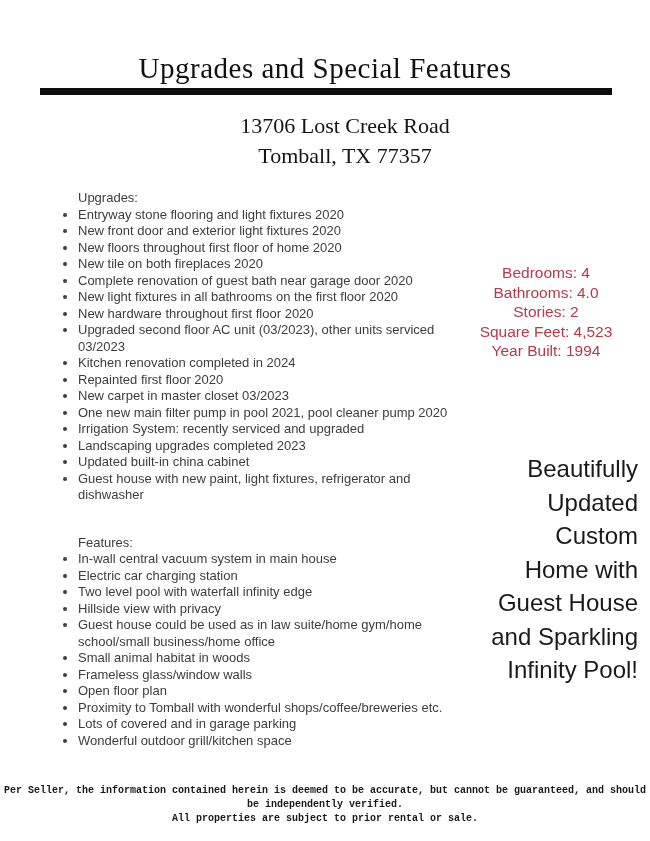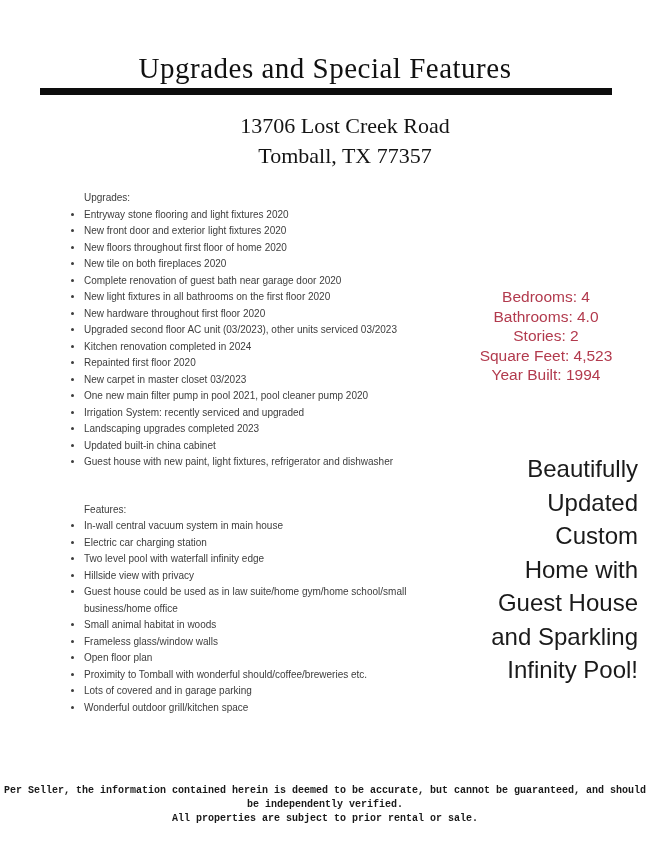--- a/index.html
+++ b/index.html
@@ -42,24 +42,24 @@
     text-align: center;
     font-family: "Liberation Serif", serif;
     font-size: 22px;
     color: #141414;
     line-height: 30px;
     padding-left: 40px;
   }
   .left-col {
     position: absolute;
     top: 190px;
-    left: 66px;
+    left: 60px;
     width: 404px;
     color: #3d3d3d;
-    font-size: 10px;
+    font-size: 13px;
     line-height: 16.5px;
   }
   .list-heading {
     margin-left: 18px;
     color: #3d3d3d;
   }
   .bullet-list {
     list-style: disc outside;
     padding-left: 18px;
   }
@@ -135,27 +135,27 @@
     <div class="list-heading">Features:</div>
     <ul class="bullet-list">
         <li>In-wall central vacuum system in main house</li>
         <li>Electric car charging station</li>
         <li>Two level pool with waterfall infinity edge</li>
         <li>Hillside view with privacy</li>
         <li>Guest house could be used as in law suite/home gym/home school/small business/home office</li>
         <li>Small animal habitat in woods</li>
         <li>Frameless glass/window walls</li>
         <li>Open floor plan</li>
-        <li>Proximity to Tomball with wonderful should/coffee/breweries etc.</li>
+        <li>Proximity to Tomball with wonderful shops/coffee/breweries etc.</li>
         <li>Lots of covered and in garage parking</li>
         <li>Wonderful outdoor grill/kitchen space</li>
       </ul>
   </div>
 
-  <div class="stats-block" style="color: rgb(178, 58, 77); margin-top: 24px;">
+  <div class="stats-block" style="color: rgb(178, 58, 77);">
       <div>Bedrooms: 4</div>
       <div>Bathrooms: 4.0</div>
       <div>Stories: 2</div>
       <div>Square Feet: 4,523</div>
       <div>Year Built: 1994</div>
     </div>
 
   <div class="highlight-block">
       <div>Beautifully</div>
       <div>Updated</div>

